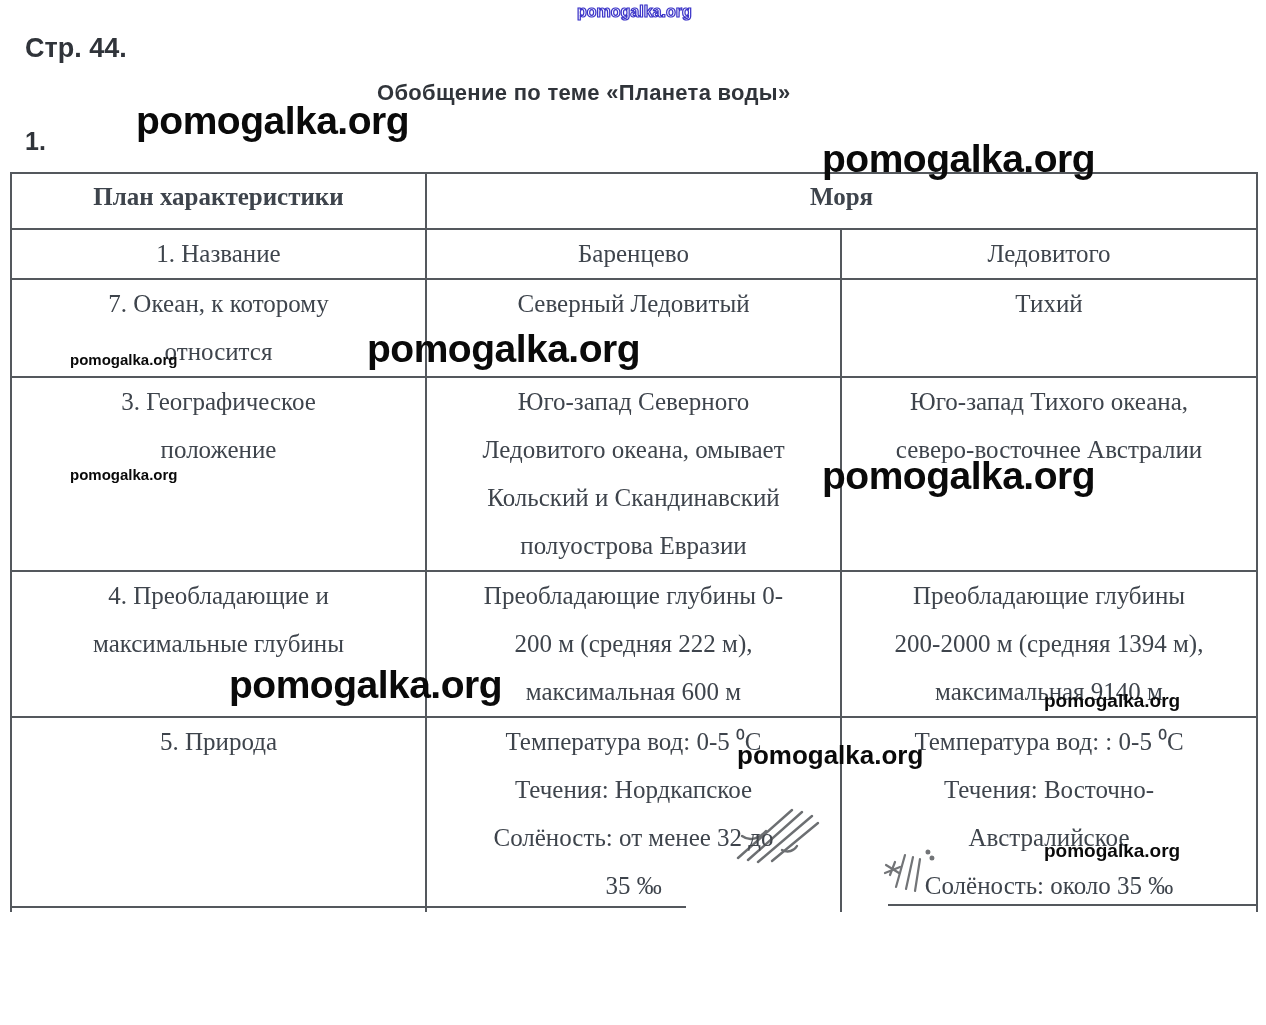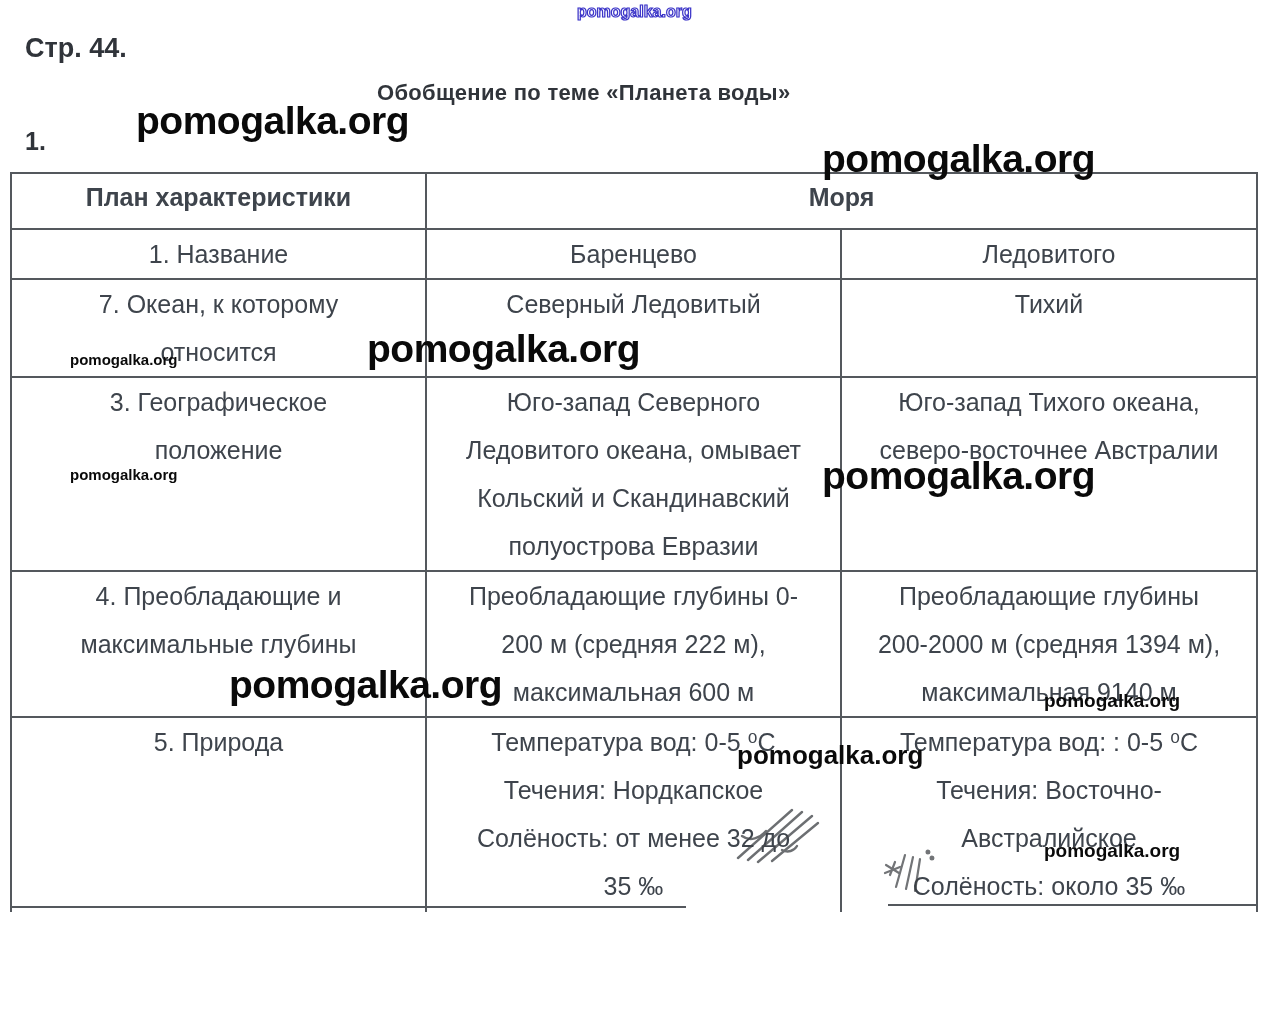--- a/index.html
+++ b/index.html
@@ -4,21 +4,21 @@
 <style>
   html,body{margin:0;padding:0;}
   body{
     width:1266px;height:1025px;position:relative;background:#ffffff;
     font-family:"Liberation Sans","DejaVu Sans",sans-serif;overflow:hidden;
   }
   .page-label{position:absolute;left:25px;top:33px;font-size:27px;font-weight:bold;color:#30343a;}
   .doc-title{position:absolute;left:377px;top:80px;font-size:22px;font-weight:bold;color:#30343a;letter-spacing:.3px;white-space:nowrap;}
   .item-number{position:absolute;left:25px;top:127px;font-size:25px;font-weight:bold;color:#30343a;}
 
-  table.char-table{border-collapse:collapse;table-layout:fixed;position:absolute;left:10px;top:172px;width:1246px;}
+  table.char-table{border-collapse:collapse;table-layout:fixed;position:absolute;left:10px;top:172px;width:1246px;font-family:Liberation Serif, serif;}
   table.char-table td{vertical-align:top;text-align:center;padding:0;border:2px solid #54585d;color:#3e444c;font-size:25px;}
   tr.rh{height:56px;} tr.r1{height:49px;} tr.r2{height:97px;} tr.r3{height:193px;} tr.r4{height:146px;} tr.r5{height:195px;margin-left:24px;}
   tr.r5 td{border-bottom:none;}
   td.head{font-weight:bold;color:#2e3238;}
   .ln{height:48px;line-height:48px;white-space:nowrap;}
   .ln-h{height:46px;line-height:46px;white-space:nowrap;}
 
   .bborder{position:absolute;height:2px;background:#54585d;}
   .bborder.seg-left{left:10px;top:906px;width:676px;}
   .bborder.seg-right{left:888px;top:904px;width:368px;}

